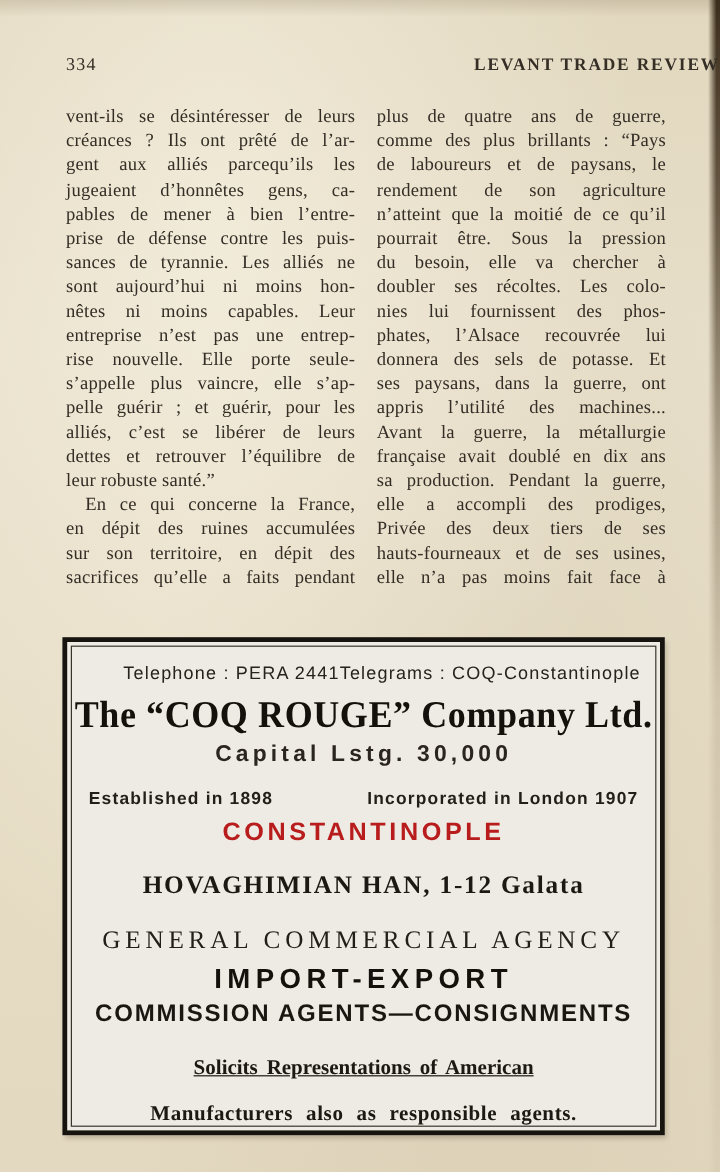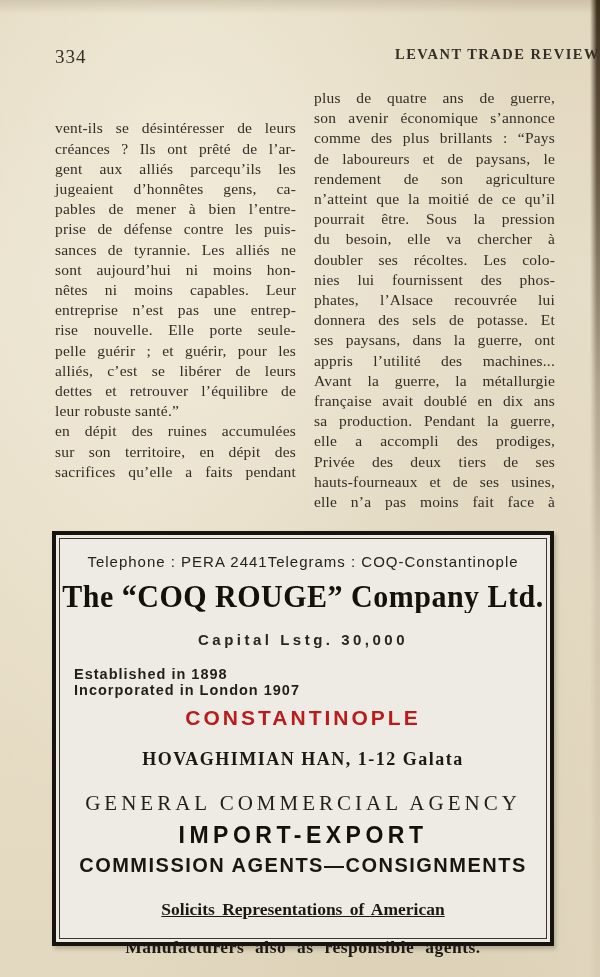--- a/index.html
+++ b/index.html
@@ -24,21 +24,21 @@
             mask-image:linear-gradient(270deg,#000 30%,transparent 100%);
   }
   .top-shade{
     position:absolute;top:0;left:0;width:100%;height:14px;
     background:linear-gradient(180deg, rgba(110,90,60,.18), rgba(0,0,0,0));
     pointer-events:none;
   }
 
   
   .header{position:absolute;top:46px;left:0;width:100%;height:20px;color:#352f26;}
-  .pagenum{position:absolute;left:55px;top:0;font-size:19px;letter-spacing:1px;}
+  .pagenum{position:absolute;left:55px;top:0;font-size:15px;letter-spacing:1px;}
   .journal-title{
     position:absolute;left:0;top:0;width:100%;text-align:right;
     font-size:14.5px;letter-spacing:1.5px;font-weight:600;
   }
 
   
   .columns{
     position:absolute;top:88px;left:55px;width:500px;
     display:flex;gap:18px;color:#332d25;align-items:center;
   }
@@ -61,42 +61,42 @@
   }
   .ad-inner{
     position:absolute;inset:3px;
     border:1px solid #3a352c;
     display:flex;flex-direction:column;align-items:center;
     color:#1d1a15;
   }
   .sans{font-family:"Liberation Sans","DejaVu Sans",sans-serif;}
   .ad-contact-row{
     width:100%;box-sizing:border-box;
-    display:flex;justify-content:center;
+    display:flex;justify-content:flex-end;
     padding:14px 12px 0 12px;
     font-size:15px;letter-spacing:1px;color:#26221c;
   }
   .ad-company{
     margin-top:9px;
     font-size:30px;font-weight:bold;letter-spacing:.5px;
     transform:scaleY(1.05);
     color:#14110c;
   }
   .ad-capital{
-    margin-top:18px;font-size:15px;letter-spacing:3.5px;color:#2a261f;font-weight:600;
+    margin-top:5px;font-size:19px;letter-spacing:3.5px;color:#2a261f;font-weight:600;
   }
   .ad-rule{width:66px;height:2px;background:#17130e;margin-top:10px;}
   .ad-est-row{
     width:100%;box-sizing:border-box;
     display:flex;justify-content:space-between;
     padding:8px 14px 0 14px;
-    font-size:14.5px;font-weight:bold;letter-spacing:1px;color:#221e18;flex-direction:column;
+    font-size:14.5px;font-weight:bold;letter-spacing:1px;color:#221e18;
   }
   .ad-city{margin-top:8px;font-size:21px;letter-spacing:3px;font-weight:600;color:#b91c1c;}
-  .ad-address{margin-top:19px;font-size:18px;font-weight:bold;letter-spacing:1.5px;color:#1c1914;}
+  .ad-address{margin-top:19px;font-size:21px;font-weight:bold;letter-spacing:1.5px;color:#1c1914;}
   .ad-agency{margin-top:11px;font-size:21px;letter-spacing:4px;color:#221e18;}
   .ad-importexport{margin-top:6px;font-size:23px;font-weight:bold;letter-spacing:4.5px;color:#14110c;}
   .ad-commission{margin-top:5px;font-size:20px;font-weight:600;letter-spacing:1.5px;color:#1a1712;}
   .ad-solicits{margin-top:12px;font-size:17.5px;font-weight:bold;word-spacing:3px;color:#1c1813;text-decoration:underline;}
   .ad-solicits2{margin-top:17px;font-size:17.5px;font-weight:bold;word-spacing:6px;letter-spacing:.5px;color:#1c1813;}
 </style>
 </head>
 <body>
 
 <div class="page">
@@ -114,31 +114,32 @@
         <div class="tline">créances ? Ils ont prêté de l’ar-</div>
         <div class="tline">gent aux alliés parcequ’ils les</div>
         <div class="tline">jugeaient d’honnêtes gens, ca-</div>
         <div class="tline">pables de mener à bien l’entre-</div>
         <div class="tline">prise de défense contre les puis-</div>
         <div class="tline">sances de tyrannie. Les alliés ne</div>
         <div class="tline">sont aujourd’hui ni moins hon-</div>
         <div class="tline">nêtes ni moins capables. Leur</div>
         <div class="tline">entreprise n’est pas une entrep-</div>
         <div class="tline">rise nouvelle. Elle porte seule-</div>
+        <div class="tline">s’appelle plus vaincre, elle s’ap-</div>
         <div class="tline">pelle guérir ; et guérir, pour les</div>
         <div class="tline">alliés, c’est se libérer de leurs</div>
         <div class="tline">dettes et retrouver l’équilibre de</div>
         <div class="tline end">leur robuste santé.”</div>
+        <div class="tline indent">En ce qui concerne la France,</div>
         <div class="tline">en dépit des ruines accumulées</div>
         <div class="tline">sur son territoire, en dépit des</div>
         <div class="tline">sacrifices qu’elle a faits pendant</div>
       </div>
     <div class="col">
         <div class="tline">plus de quatre ans de guerre,</div>
-        <div class="tline">son avenir économique s’annonce</div>
         <div class="tline">comme des plus brillants : “Pays</div>
         <div class="tline">de laboureurs et de paysans, le</div>
         <div class="tline">rendement de son agriculture</div>
         <div class="tline">n’atteint que la moitié de ce qu’il</div>
         <div class="tline">pourrait être. Sous la pression</div>
         <div class="tline">du besoin, elle va chercher à</div>
         <div class="tline">doubler ses récoltes. Les colo-</div>
         <div class="tline">nies lui fournissent des phos-</div>
         <div class="tline">phates, l’Alsace recouvrée lui</div>
         <div class="tline">donnera des sels de potasse. Et</div>

